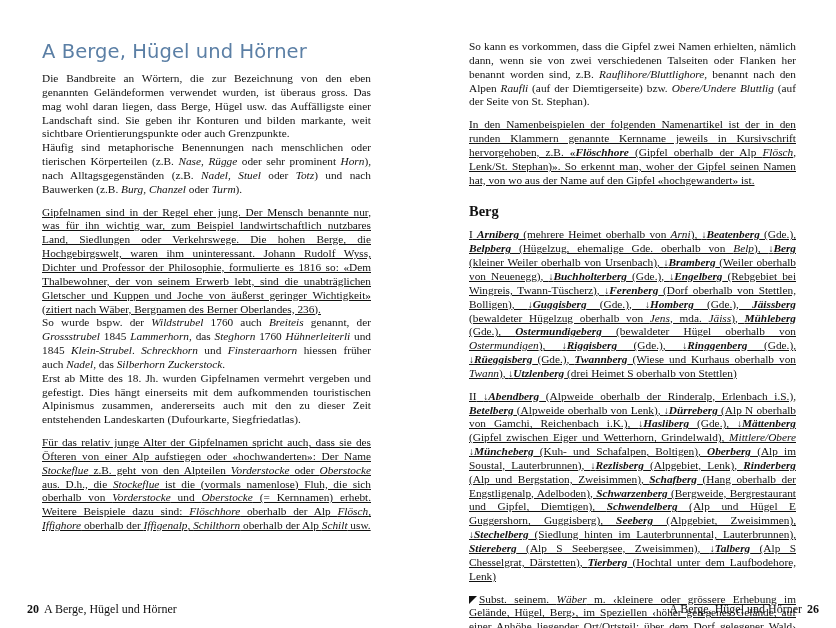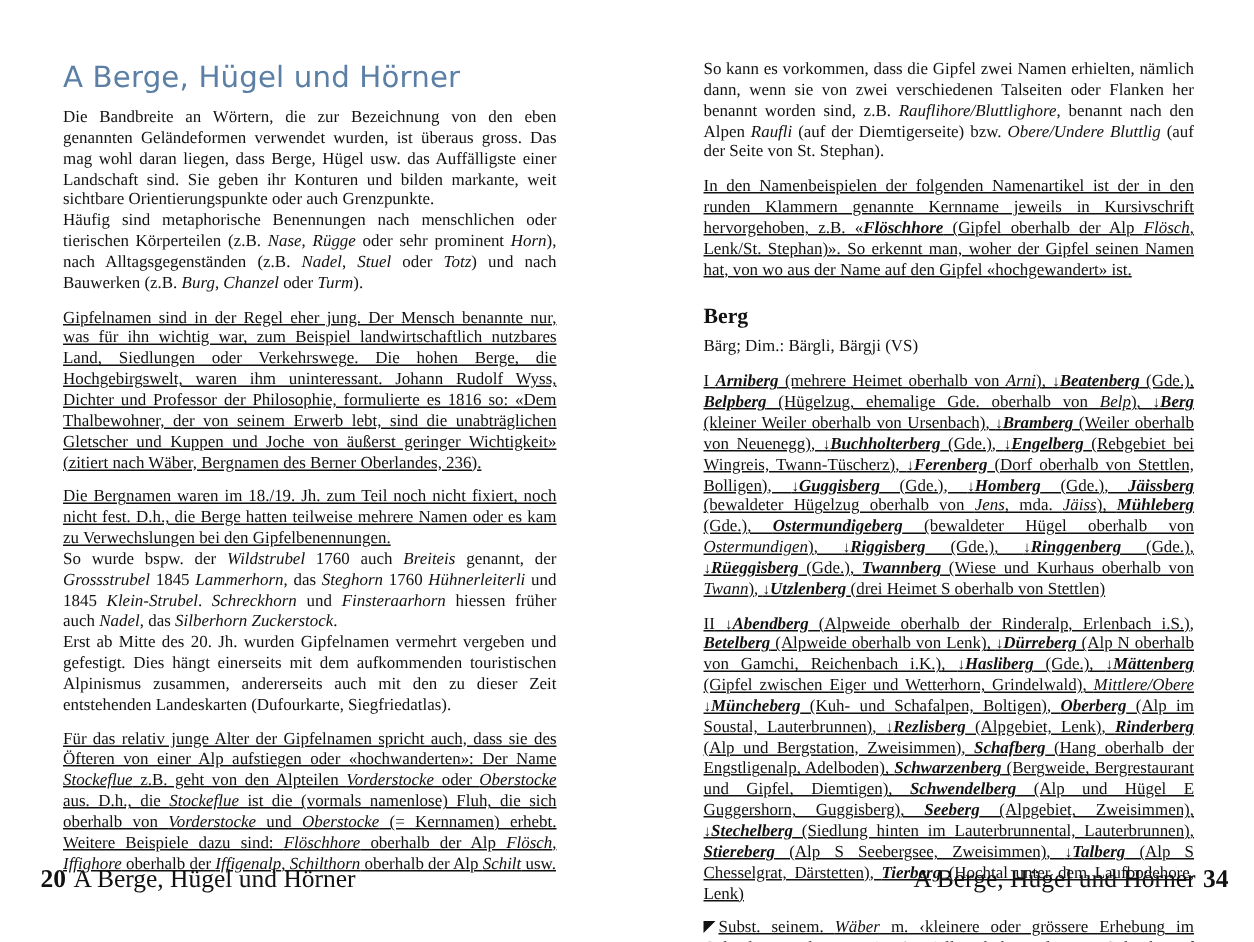--- a/index.html
+++ b/index.html
@@ -12,56 +12,54 @@
     .page-left .col { left: 42px; top: 72px; width: 329px; }
     .page-right .col { left: 51px; top: 40px; width: 327px; }
     .title { position: absolute; left: 42px; top: 40px; font-family: "DejaVu Sans", "Liberation Sans", sans-serif;
       font-size: 19.5px; font-weight: normal; color: #5b7fa5; letter-spacing: 0.1px; white-space: nowrap; margin: 0; }
     p { margin: 0; }
     p.gap { margin-top: 9px; text-decoration: underline; }
     .heading { font-weight: bold; font-size: 14.5px; margin-top: 16px; margin-bottom: 6px; line-height: 16px; }
     .bi { font-weight: bold; font-style: italic; }
     .it { font-style: italic; }
     .arrow { font-style: normal; font-weight: normal; font-size: 10px; }
-    .folio { position: absolute; top: 576px; font-size: 17px; white-space: nowrap; }
+    .folio { position: absolute; top: 602px; font-size: 12px; white-space: nowrap; }
     .folio b { font-weight: bold; }
     .folio-left { left: 27px; }
     .folio-right { right: 17px; }
     .folio-left b { margin-right: 5px; }
     .folio-right b { margin-left: 5px; }
     .tri { display: inline-block; width: 0; height: 0; border-top: 8px solid #111; border-right: 8px solid transparent; vertical-align: -1px; margin-right: 2px; }
   </style>
 </head>
 <body>
 
 <div class="page page-left">
   <h1 class="title">A Berge, Hügel und Hörner</h1>
   <div class="col">
     <p>Die Bandbreite an Wörtern, die zur Bezeichnung von den eben genannten Geländeformen verwendet wurden, ist überaus gross. Das mag wohl daran liegen, dass Berge, Hügel usw. das Auffälligste einer Landschaft sind. Sie geben ihr Konturen und bilden markante, weit sichtbare Orientierungspunkte oder auch Grenzpunkte.</p>
     <p><span>Häufig sind metaphorische Benennungen nach menschlichen oder tierischen Körperteilen (z.B. </span><span class="it">Nase</span><span>, </span><span class="it">Rügge</span><span> oder sehr prominent </span><span class="it">Horn</span><span>), nach Alltagsge­genständen (z.B. </span><span class="it">Nadel</span><span>, </span><span class="it">Stuel</span><span> oder </span><span class="it">Totz</span><span>) und nach Bauwerken (z.B. </span><span class="it">Burg</span><span>, </span><span class="it">Chanzel</span><span> oder </span><span class="it">Turm</span><span>).</span></p>
     <p class="gap">Gipfelnamen sind in der Regel eher jung. Der Mensch benannte nur, was für ihn wichtig war, zum Beispiel landwirtschaftlich nutzbares Land, Siedlungen oder Verkehrswege. Die hohen Berge, die Hochgebirgswelt, waren ihm unin­teressant. Johann Rudolf Wyss, Dichter und Professor der Philosophie, formu­lierte es 1816 so: «Dem Thalbewohner, der von seinem Erwerb lebt, sind die unabträglichen Gletscher und Kuppen und Joche von äußerst geringer Wichtig­keit» (zitiert nach Wäber, Bergnamen des Berner Oberlandes, 236).</p>
-    <p class="gap">Die Bergnamen waren im 18./19. Jh. zum Teil noch nicht fixiert, noch nicht fest. D.h., die Berge hatten teilweise mehrere Namen oder es kam zu Ver­wechslungen bei den Gipfelbenennungen.</p>
     <p><span>So wurde bspw. der </span><span class="it">Wildstrubel</span><span> 1760 auch </span><span class="it">Breiteis</span><span> genannt, der </span><span class="it">Grossstrubel</span><span> 1845 </span><span class="it">Lammerhorn</span><span>, das </span><span class="it">Steghorn</span><span> 1760 </span><span class="it">Hühnerleiterli</span><span> und 1845 </span><span class="it">Klein-Stru­bel</span><span>. </span><span class="it">Schreckhorn</span><span> und </span><span class="it">Finsteraarhorn</span><span> hiessen früher auch </span><span class="it">Nadel</span><span>, das </span><span class="it">Silber­horn Zuckerstock</span><span>.</span></p>
-    <p>Erst ab Mitte des 20. Jh. wurden Gipfelnamen vermehrt vergeben und gefes­tigt. Dies hängt einerseits mit dem aufkommenden touristischen Alpinismus zusammen, andererseits auch mit den zu dieser Zeit entstehenden Landeskar­ten (Dufourkarte, Siegfriedatlas).</p>
+    <p>Erst ab Mitte des 18. Jh. wurden Gipfelnamen vermehrt vergeben und gefes­tigt. Dies hängt einerseits mit dem aufkommenden touristischen Alpinismus zusammen, andererseits auch mit den zu dieser Zeit entstehenden Landeskar­ten (Dufourkarte, Siegfriedatlas).</p>
     <p class="gap"><span>Für das relativ junge Alter der Gipfelnamen spricht auch, dass sie des Öfteren von einer Alp aufstiegen oder «hochwanderten»: Der Name </span><span class="it">Stockeflue</span><span> z.B. geht von den Alpteilen </span><span class="it">Vorderstocke</span><span> oder </span><span class="it">Oberstocke</span><span> aus. D.h., die </span><span class="it">Stocke­flue</span><span> ist die (vormals namenlose) Fluh, die sich oberhalb von </span><span class="it">Vorderstocke</span><span> und </span><span class="it">Oberstocke</span><span> (= Kernnamen) erhebt. Weitere Beispiele dazu sind: </span><span class="it">Flöschhore</span><span> oberhalb der Alp </span><span class="it">Flösch</span><span>, </span><span class="it">Iffighore</span><span> oberhalb der </span><span class="it">Iffigenalp</span><span>, </span><span class="it">Schilthorn</span><span> ober­halb der Alp </span><span class="it">Schilt</span><span> usw.</span></p>
   </div>
   <div class="folio folio-left">
     <b>20</b><span>A Berge, Hügel und Hörner</span>
   </div>
 </div>
 
 <div class="page page-right">
   <div class="col">
     <p><span>So kann es vorkommen, dass die Gipfel zwei Namen erhielten, nämlich dann, wenn sie von zwei verschiedenen Talseiten oder Flanken her benannt worden sind, z.B. </span><span class="it">Rauflihore/Bluttlighore</span><span>, benannt nach den Alpen </span><span class="it">Raufli</span><span> (auf der Diemtigerseite) bzw. </span><span class="it">Obere/Undere Bluttlig</span><span> (auf der Seite von St. Stephan).</span></p>
     <p class="gap"><span>In den Namenbeispielen der folgenden Namenartikel ist der in den runden Klammern genannte Kernname jeweils in Kursivschrift hervorgehoben, z.B. «</span><span class="bi">Flöschhore</span><span> (Gipfel oberhalb der Alp </span><span class="it">Flösch</span><span>, Lenk/St. Stephan)». So er­kennt man, woher der Gipfel seinen Namen hat, von wo aus der Name auf den Gipfel «hochgewandert» ist.</span></p>
 
     <div class="heading">Berg</div>
-    <p>Bärg; Dim.: Bärgli, Bärgji (VS)</p>
 
     <p class="gap" id="sec1"><span>I</span> <span><span class="bi">Arniberg</span><span> (mehrere Heimet oberhalb von </span><span class="it">Arni</span><span>)</span><span>, </span></span><span><span class="arrow">↓</span><span class="bi">Beatenberg</span><span> (Gde.)</span><span>, </span></span><span><span class="bi">Belp­berg</span><span> (Hügelzug, ehemalige Gde. oberhalb von </span><span class="it">Belp</span><span>)</span><span>, </span></span><span><span class="arrow">↓</span><span class="bi">Berg</span><span> (kleiner Weiler oberhalb von Ursenbach)</span><span>, </span></span><span><span class="arrow">↓</span><span class="bi">Bramberg</span><span> (Weiler oberhalb von Neuenegg)</span><span>, </span></span><span><span class="arrow">↓</span><span class="bi">Buchholterberg</span><span> (Gde.)</span><span>, </span></span><span><span class="arrow">↓</span><span class="bi">Engelberg</span><span> (Rebgebiet bei Wingreis, Twann-Tü­scherz)</span><span>, </span></span><span><span class="arrow">↓</span><span class="bi">Ferenberg</span><span> (Dorf oberhalb von Stettlen, Bolligen)</span><span>, </span></span><span><span class="arrow">↓</span><span class="bi">Guggisberg</span><span> (Gde.)</span><span>, </span></span><span><span class="arrow">↓</span><span class="bi">Homberg</span><span> (Gde.)</span><span>, </span></span><span><span class="bi">Jäissberg</span><span> (bewaldeter Hügelzug oberhalb von </span><span class="it">Jens</span><span>, mda. </span><span class="it">Jäiss</span><span>)</span><span>, </span></span><span><span class="bi">Mühleberg</span><span> (Gde.)</span><span>, </span></span><span><span class="bi">Ostermundigeberg</span><span> (bewaldeter Hügel oberhalb von </span><span class="it">Ostermundigen</span><span>)</span><span>, </span></span><span><span class="arrow">↓</span><span class="bi">Riggisberg</span><span> (Gde.)</span><span>, </span></span><span><span class="arrow">↓</span><span class="bi">Ringgenberg</span><span> (Gde.)</span><span>, </span></span><span><span class="arrow">↓</span><span class="bi">Rüeggisberg</span><span> (Gde.)</span><span>, </span></span><span><span class="bi">Twannberg</span><span> (Wiese und Kurhaus oberhalb von </span><span class="it">Twann</span><span>)</span><span>, </span></span><span><span class="arrow">↓</span><span class="bi">Utzlenberg</span><span> (drei Heimet S oberhalb von Stettlen)</span><span></span></span></p>
     <p class="gap" id="sec2"><span>II</span> <span><span class="arrow">↓</span><span class="bi">Abendberg</span><span> (Alpweide oberhalb der Rinderalp, Erlenbach i.S.)</span><span>, </span></span><span><span class="bi">Betelberg</span><span> (Alpweide oberhalb von Lenk)</span><span>, </span></span><span><span class="arrow">↓</span><span class="bi">Dürreberg</span><span> (Alp N oberhalb von Gamchi, Reichenbach i.K.)</span><span>, </span></span><span><span class="arrow">↓</span><span class="bi">Hasliberg</span><span> (Gde.)</span><span>, </span></span><span><span class="arrow">↓</span><span class="bi">Mättenberg</span><span> (Gipfel zwischen Ei­ger und Wetterhorn, Grindelwald)</span><span>, </span></span><span><span class="it">Mittlere/Obere </span><span class="arrow">↓</span><span class="bi">Müncheberg</span><span> (Kuh- und Schafalpen, Boltigen)</span><span>, </span></span><span><span class="bi">Oberberg</span><span> (Alp im Soustal, Lauterbrunnen)</span><span>, </span></span><span><span class="arrow">↓</span><span class="bi">Rezlis­berg</span><span> (Alpgebiet, Lenk)</span><span>, </span></span><span><span class="bi">Rinderberg</span><span> (Alp und Bergstation, Zweisimmen)</span><span>, </span></span><span><span class="bi">Schafberg</span><span> (Hang oberhalb der Engstligenalp, Adelboden)</span><span>, </span></span><span><span class="bi">Schwarzenberg</span><span> (Bergweide, Bergrestaurant und Gipfel, Diemtigen)</span><span>, </span></span><span><span class="bi">Schwendelberg</span><span> (Alp und Hügel E Guggershorn, Guggisberg)</span><span>, </span></span><span><span class="bi">Seeberg</span><span> (Alpgebiet, Zweisim­men)</span><span>, </span></span><span><span class="arrow">↓</span><span class="bi">Stechelberg</span><span> (Siedlung hinten im Lauterbrunnental, Lauterbrunnen)</span><span>, </span></span><span><span class="bi">Stiereberg</span><span> (Alp S Seebergsee, Zweisimmen)</span><span>, </span></span><span><span class="arrow">↓</span><span class="bi">Talberg</span><span> (Alp S Chesselgrat, Därstetten)</span><span>, </span></span><span><span class="bi">Tierberg</span><span> (Hochtal unter dem Laufbodehore, Lenk)</span><span></span></span></p>
 
     <p class="gap"><span class="tri"></span><span>Subst. seinem. </span><span class="it">Wäber</span><span> m. ‹kleinere oder grössere Erhebung im Gelände, Hü­gel, Berg›, im Speziellen ‹höher gelegenes Gelände, auf einer Anhöhe liegen­der Ort/Ortsteil; über dem Dorf gelegener Wald› (vgl. I), in der Alpwirtschaft ‹Alp, Bergweide, Bergwiese› (vgl. II).</span></p>
   </div>
   <div class="folio folio-right">
-    <span>A Berge, Hügel und Hörner</span><b>34</b>
+    <span>A Berge, Hügel und Hörner</span><b>26</b>
   </div>
 </div>
 
 </body></html>

